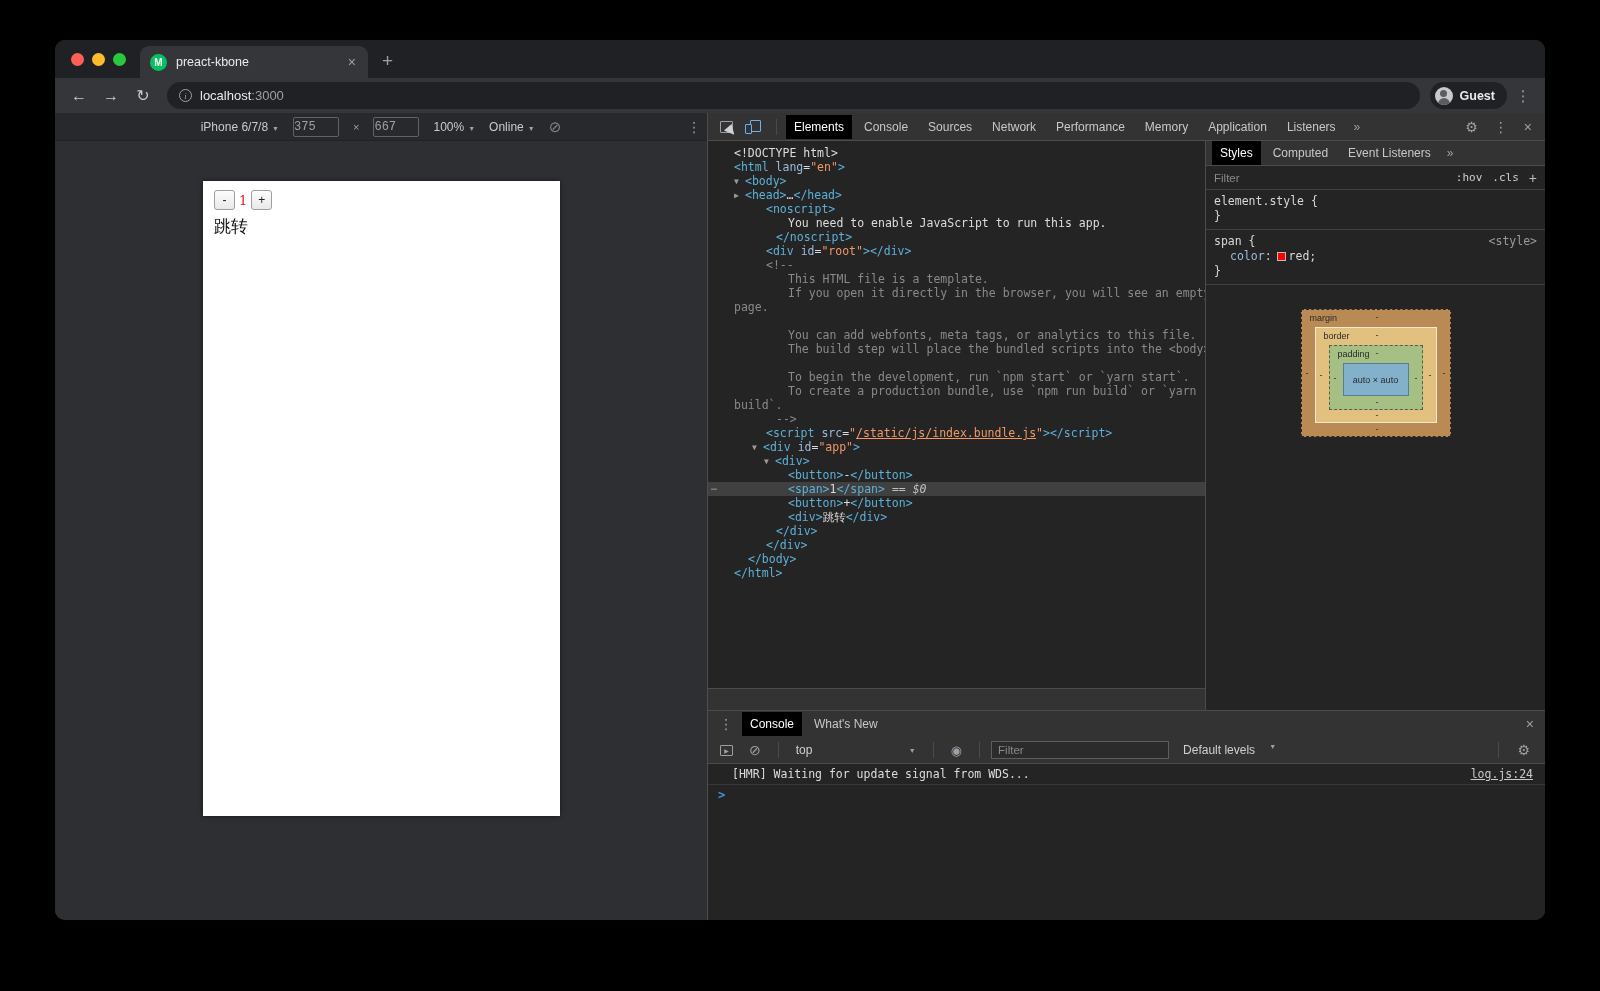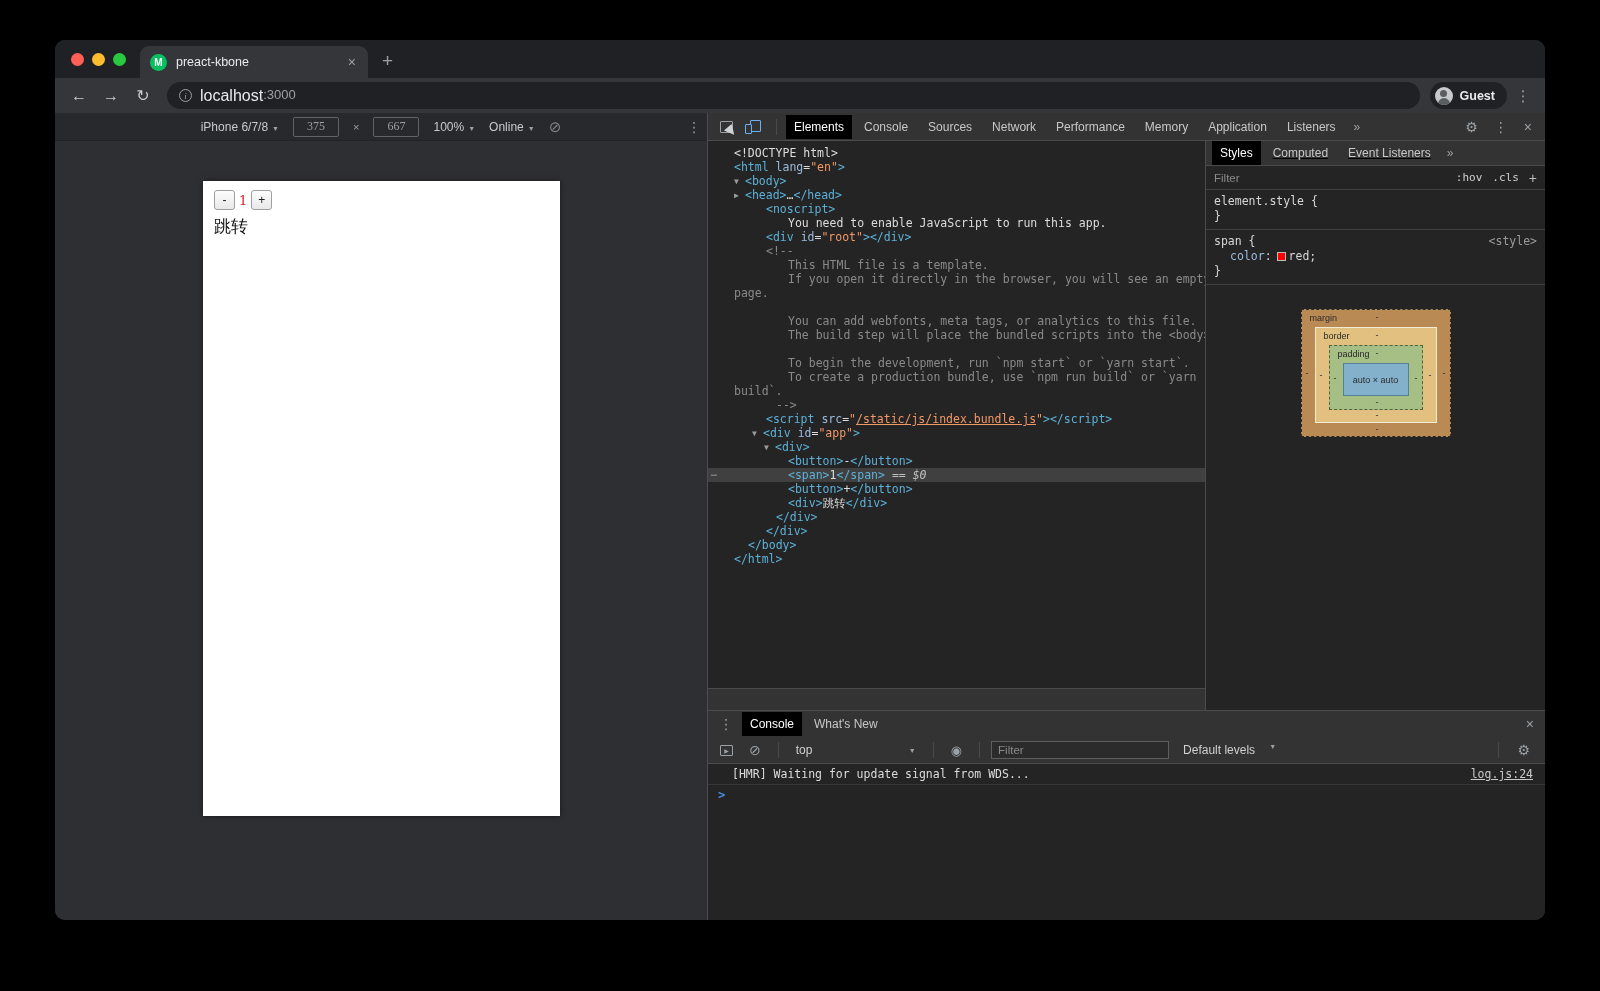--- a/index.html
+++ b/index.html
@@ -17,35 +17,35 @@
   .tab { width:228px; height:32px; background:#35363a; border-radius:9px 9px 0 0; display:flex; align-items:center; padding:0 10px; gap:9px; }
   .favicon { width:17px; height:17px; border-radius:50%; background:#07c160; color:#fff; font-size:10px; font-weight:bold; display:flex; align-items:center; justify-content:center; flex-shrink:0;}
   .tab-title { color:#e8eaed; font-size:12.5px; flex:1; white-space:nowrap; overflow:hidden; }
   .tab-close { color:#9aa0a6; font-size:14px; padding:0 2px; }
   .newtab { color:#9aa0a6; font-size:19px; padding:0 0 6px 14px; }
 
   .toolbar { height:35px; background:#35363a; display:flex; align-items:center; padding:0 10px; gap:4px; flex-shrink:0; }
   .navbtn { color:#c8cacd; font-size:16px; width:28px; text-align:center; }
   .urlbar { flex:1; height:27px; background:#202124; border-radius:14px; display:flex; align-items:center; padding:0 12px; gap:8px; margin:0 6px; }
   .info-ic { width:13px; height:13px; border:1.2px solid #9aa0a6; border-radius:50%; color:#9aa0a6; font-size:9px; display:flex; align-items:center; justify-content:center; font-family:"Liberation Serif",serif; font-style:italic; }
-  .url-host { color:#e8eaed; font-size:16px; }
+  .url-host { color:#e8eaed; font-size:13px; }
   .url-port { color:#9aa0a6; font-size:13px; }
   .guest { height:27px; background:#202124; border-radius:14px; display:flex; align-items:center; gap:7px; padding:0 12px 0 5px; }
   .avatar { width:18px; height:18px; border-radius:50%; background:#c6cacd; overflow:hidden; position:relative; }
   .avatar .head { width:7px; height:7px; border-radius:50%; background:#5a5e62; position:absolute; left:5.5px; top:3px; }
   .avatar .bodyp { width:12px; height:7px; border-radius:6px 6px 0 0; background:#5a5e62; position:absolute; left:3px; top:11px; }
   .guest-label { color:#e8eaed; font-size:12.5px; font-weight:bold; }
   .menu3 { color:#9aa0a6; font-size:15px; width:24px; text-align:center; letter-spacing:0; }
 
   
   .content { flex:1; display:flex; min-height:0; }
   .left-pane { width:652px; display:flex; flex-direction:column; background:#2e2f33; }
   .devbar { height:28px; background:#28292c; border-bottom:1px solid #222326; display:flex; align-items:center; justify-content:center; gap:14px; color:#c8cacd; font-size:12px; position:relative; flex-shrink:0;}
   .devbar .caret { font-size:7px; color:#9aa0a6; margin-left:4px; }
-  .size-input { width:46px; height:20px; background:transparent; border:1px solid #5f6368; border-radius:2px; color:#9aa0a6; font-size:12px; text-align:center; font-family:Liberation Serif, serif; }
+  .size-input { width:46px; height:20px; background:transparent; border:1px solid #5f6368; border-radius:2px; color:#9aa0a6; font-size:12px; text-align:left; font-family:Liberation Mono, monospace; }
   .times { color:#9aa0a6; font-size:11px; }
   .rotate-ic { color:#80858a; font-size:15px; }
   .devbar-menu { position:absolute; right:6px; color:#9aa0a6; font-size:14px; }
 
   .viewport { flex:1; position:relative; }
   .screen { position:absolute; left:148px; top:40px; width:357px; height:635px; background:#fff; box-shadow:0 0 5px rgba(0,0,0,.5); padding:9px 11px; }
   .counter-row { display:flex; align-items:center; gap:3px; }
   .vbtn { min-width:21px; height:20px; font-size:12px; color:#222; background:linear-gradient(#fdfdfd,#e9e9e9); border:1px solid #9f9f9f; border-radius:3px; display:flex; align-items:center; justify-content:center; }
   .vcount { color:#e02020; font-size:13px; padding:0 1px; font-family:"DejaVu Serif",serif; }
   .vlink { color:#111; font-size:17px; margin-top:5px; font-family:"DejaVu Serif",serif; }
@@ -226,20 +226,21 @@
       <div class="dt-main">
 
         <div class="elements-col">
           <div class="dom-tree" id="dom-tree">
               <div class="ln"><span style="padding-left: 8px; display: inline-block;"><span class="tk-w">&lt;!DOCTYPE html&gt;</span></span></div>
               <div class="ln"><span style="padding-left: 8px; display: inline-block;"><span class="tk-t">&lt;html</span><span class="tk-a"> lang</span><span class="tk-w">=</span><span class="tk-v">"en"</span><span class="tk-t">&gt;</span></span></div>
               <div class="ln"><span style="padding-left: 8px; display: inline-block;"><span class="tk-ar">▼</span><span class="tk-t">&lt;body&gt;</span></span></div>
               <div class="ln"><span style="padding-left: 8px; display: inline-block;"><span class="tk-ar">▶</span><span class="tk-t">&lt;head&gt;</span><span class="tk-w">…</span><span class="tk-t">&lt;/head&gt;</span></span></div>
               <div class="ln"><span style="padding-left: 40px; display: inline-block;"><span class="tk-t">&lt;noscript&gt;</span></span></div>
               <div class="ln"><span style="padding-left: 62px; display: inline-block;"><span class="tk-w">You need to enable JavaScript to run this app.</span></span></div>
+              <div class="ln"><span style="padding-left: 50px; display: inline-block;"><span class="tk-t">&lt;/noscript&gt;</span></span></div>
               <div class="ln"><span style="padding-left: 40px; display: inline-block;"><span class="tk-t">&lt;div</span><span class="tk-a"> id</span><span class="tk-w">=</span><span class="tk-v">"root"</span><span class="tk-t">&gt;&lt;/div&gt;</span></span></div>
               <div class="ln"><span style="padding-left: 40px; display: inline-block;"><span class="tk-c">&lt;!--</span></span></div>
               <div class="ln"><span style="padding-left: 62px; display: inline-block;"><span class="tk-c">This HTML file is a template.</span></span></div>
               <div class="ln"><span style="padding-left: 62px; display: inline-block;"><span class="tk-c">If you open it directly in the browser, you will see an empty</span></span></div>
               <div class="ln"><span style="padding-left: 8px; display: inline-block;"><span class="tk-c">page.</span></span></div>
               <div class="ln"><span style="padding-left: 8px; display: inline-block;"><span class="tk-c"></span></span></div>
               <div class="ln"><span style="padding-left: 62px; display: inline-block;"><span class="tk-c">You can add webfonts, meta tags, or analytics to this file.</span></span></div>
               <div class="ln"><span style="padding-left: 62px; display: inline-block;"><span class="tk-c">The build step will place the bundled scripts into the &lt;body&gt; tag.</span></span></div>
               <div class="ln"><span style="padding-left: 8px; display: inline-block;"><span class="tk-c"></span></span></div>
               <div class="ln"><span style="padding-left: 62px; display: inline-block;"><span class="tk-c">To begin the development, run `npm start` or `yarn start`.</span></span></div>
@@ -262,21 +263,21 @@
               <div class="crumb">html</div>
               <div class="crumb">body</div>
               <div class="crumb">div<span class="suffix">#app</span></div>
               <div class="crumb">div</div>
               <div class="crumb selected">span</div>
             </div>
         </div>
 
         <div class="styles-col">
           <div class="st-tabbar">
-            <div style="display:flex;text-decoration:underline;" id="styles-tabs">
+            <div style="display:flex;" id="styles-tabs">
                 <div class="dt-tab sel">Styles</div>
                 <div class="dt-tab">Computed</div>
                 <div class="dt-tab">Event Listeners</div>
               </div>
             <div class="chev">»</div>
           </div>
           <div class="st-filter">
             <input placeholder="Filter" style="">
             <span class="toggle">:hov</span>
             <span class="toggle">.cls</span>

